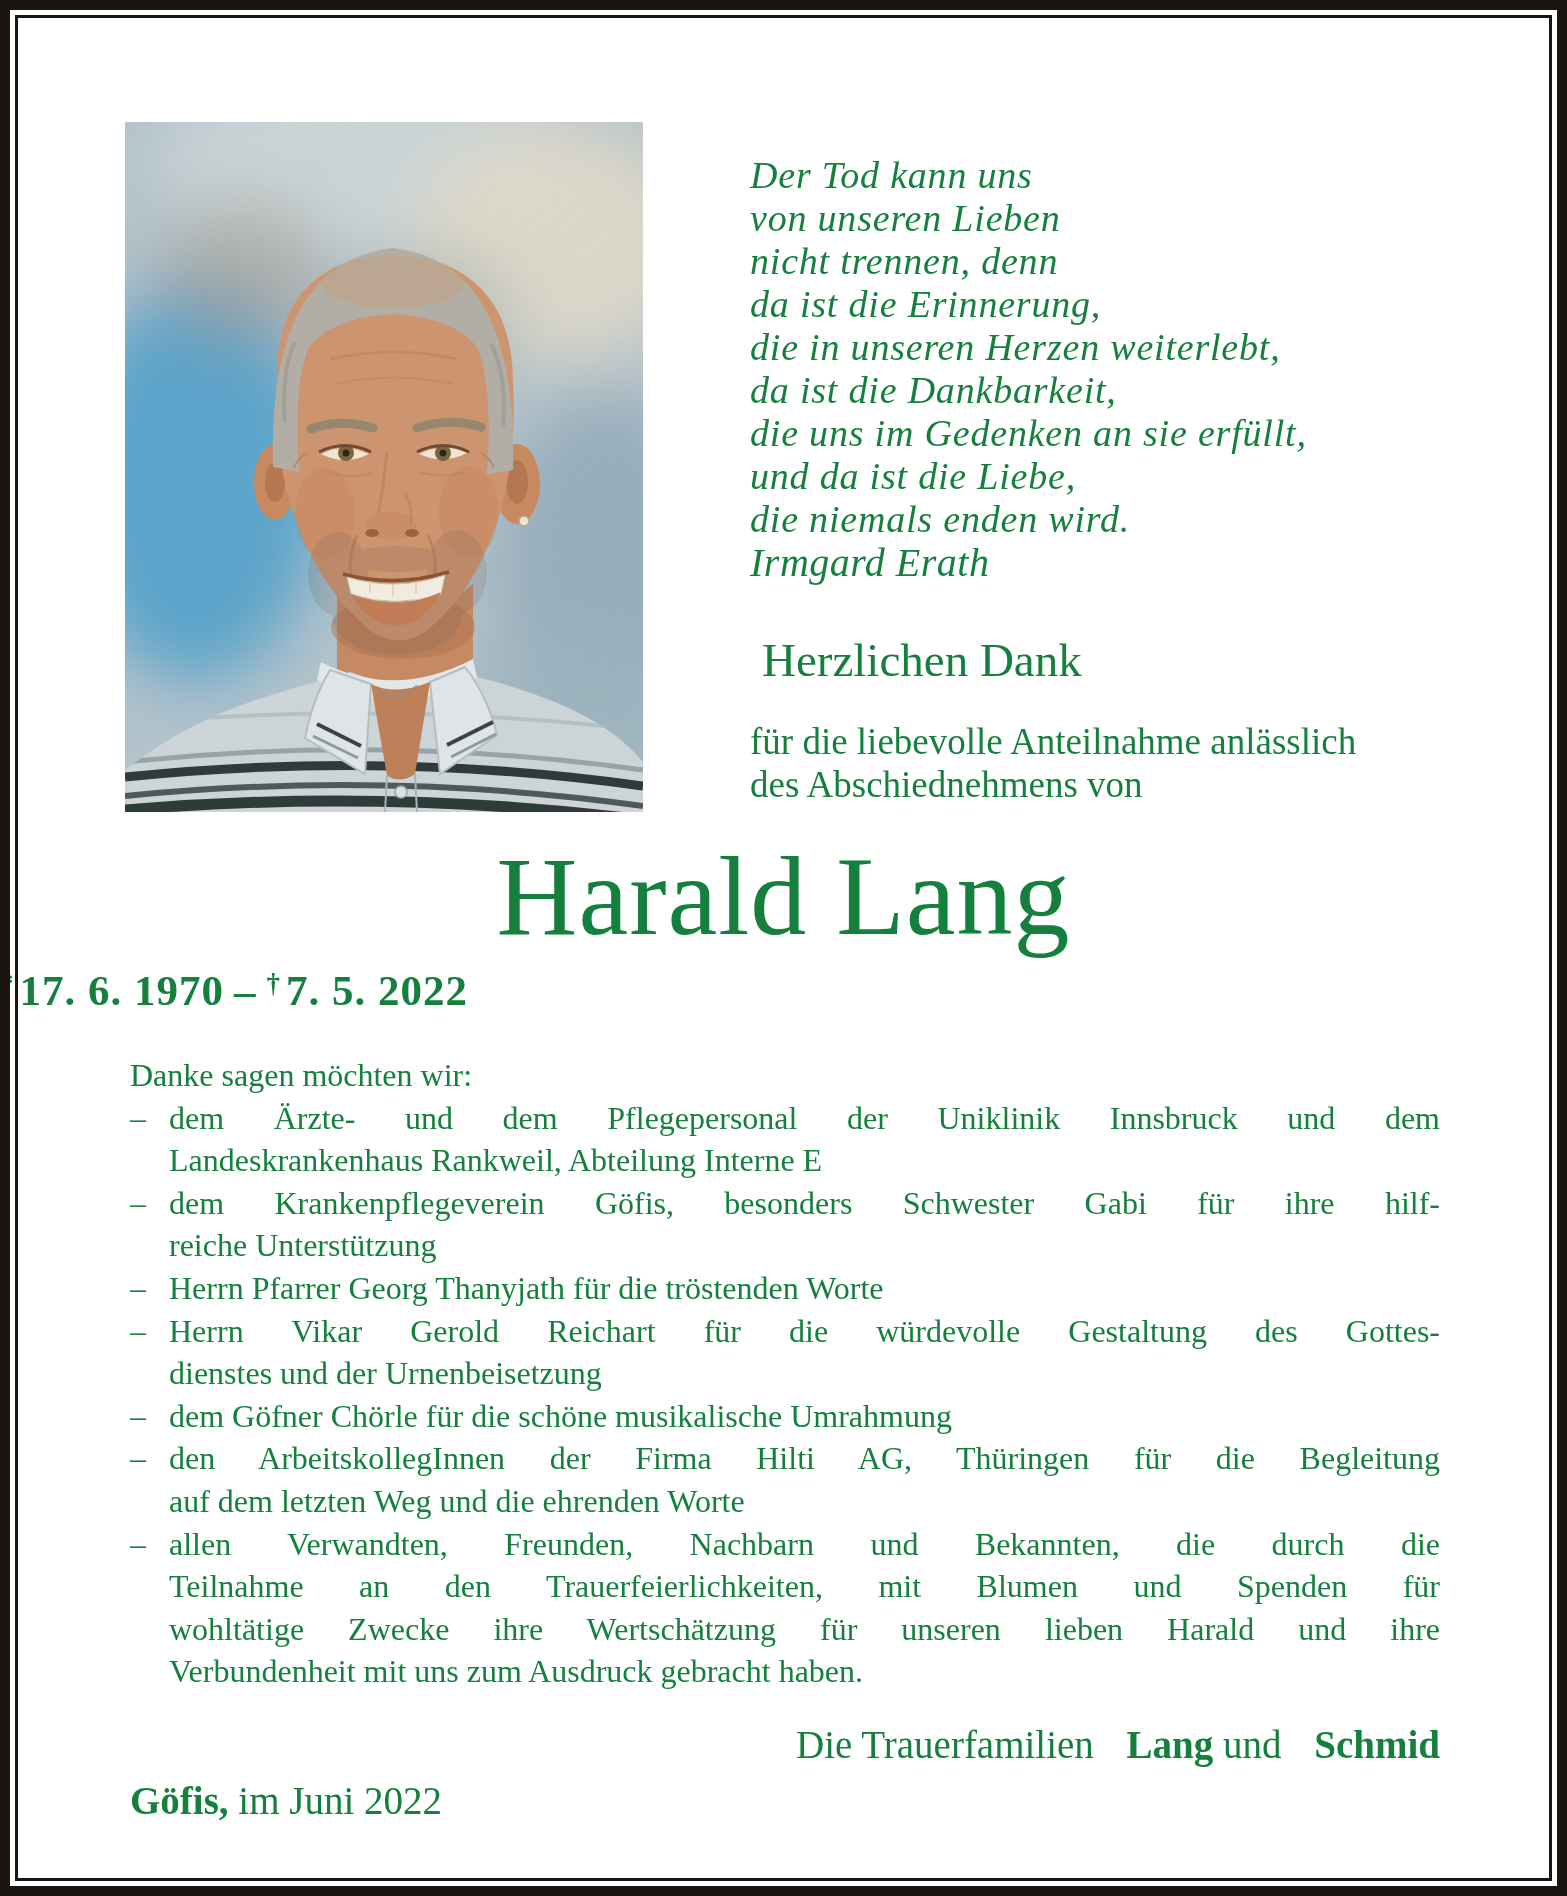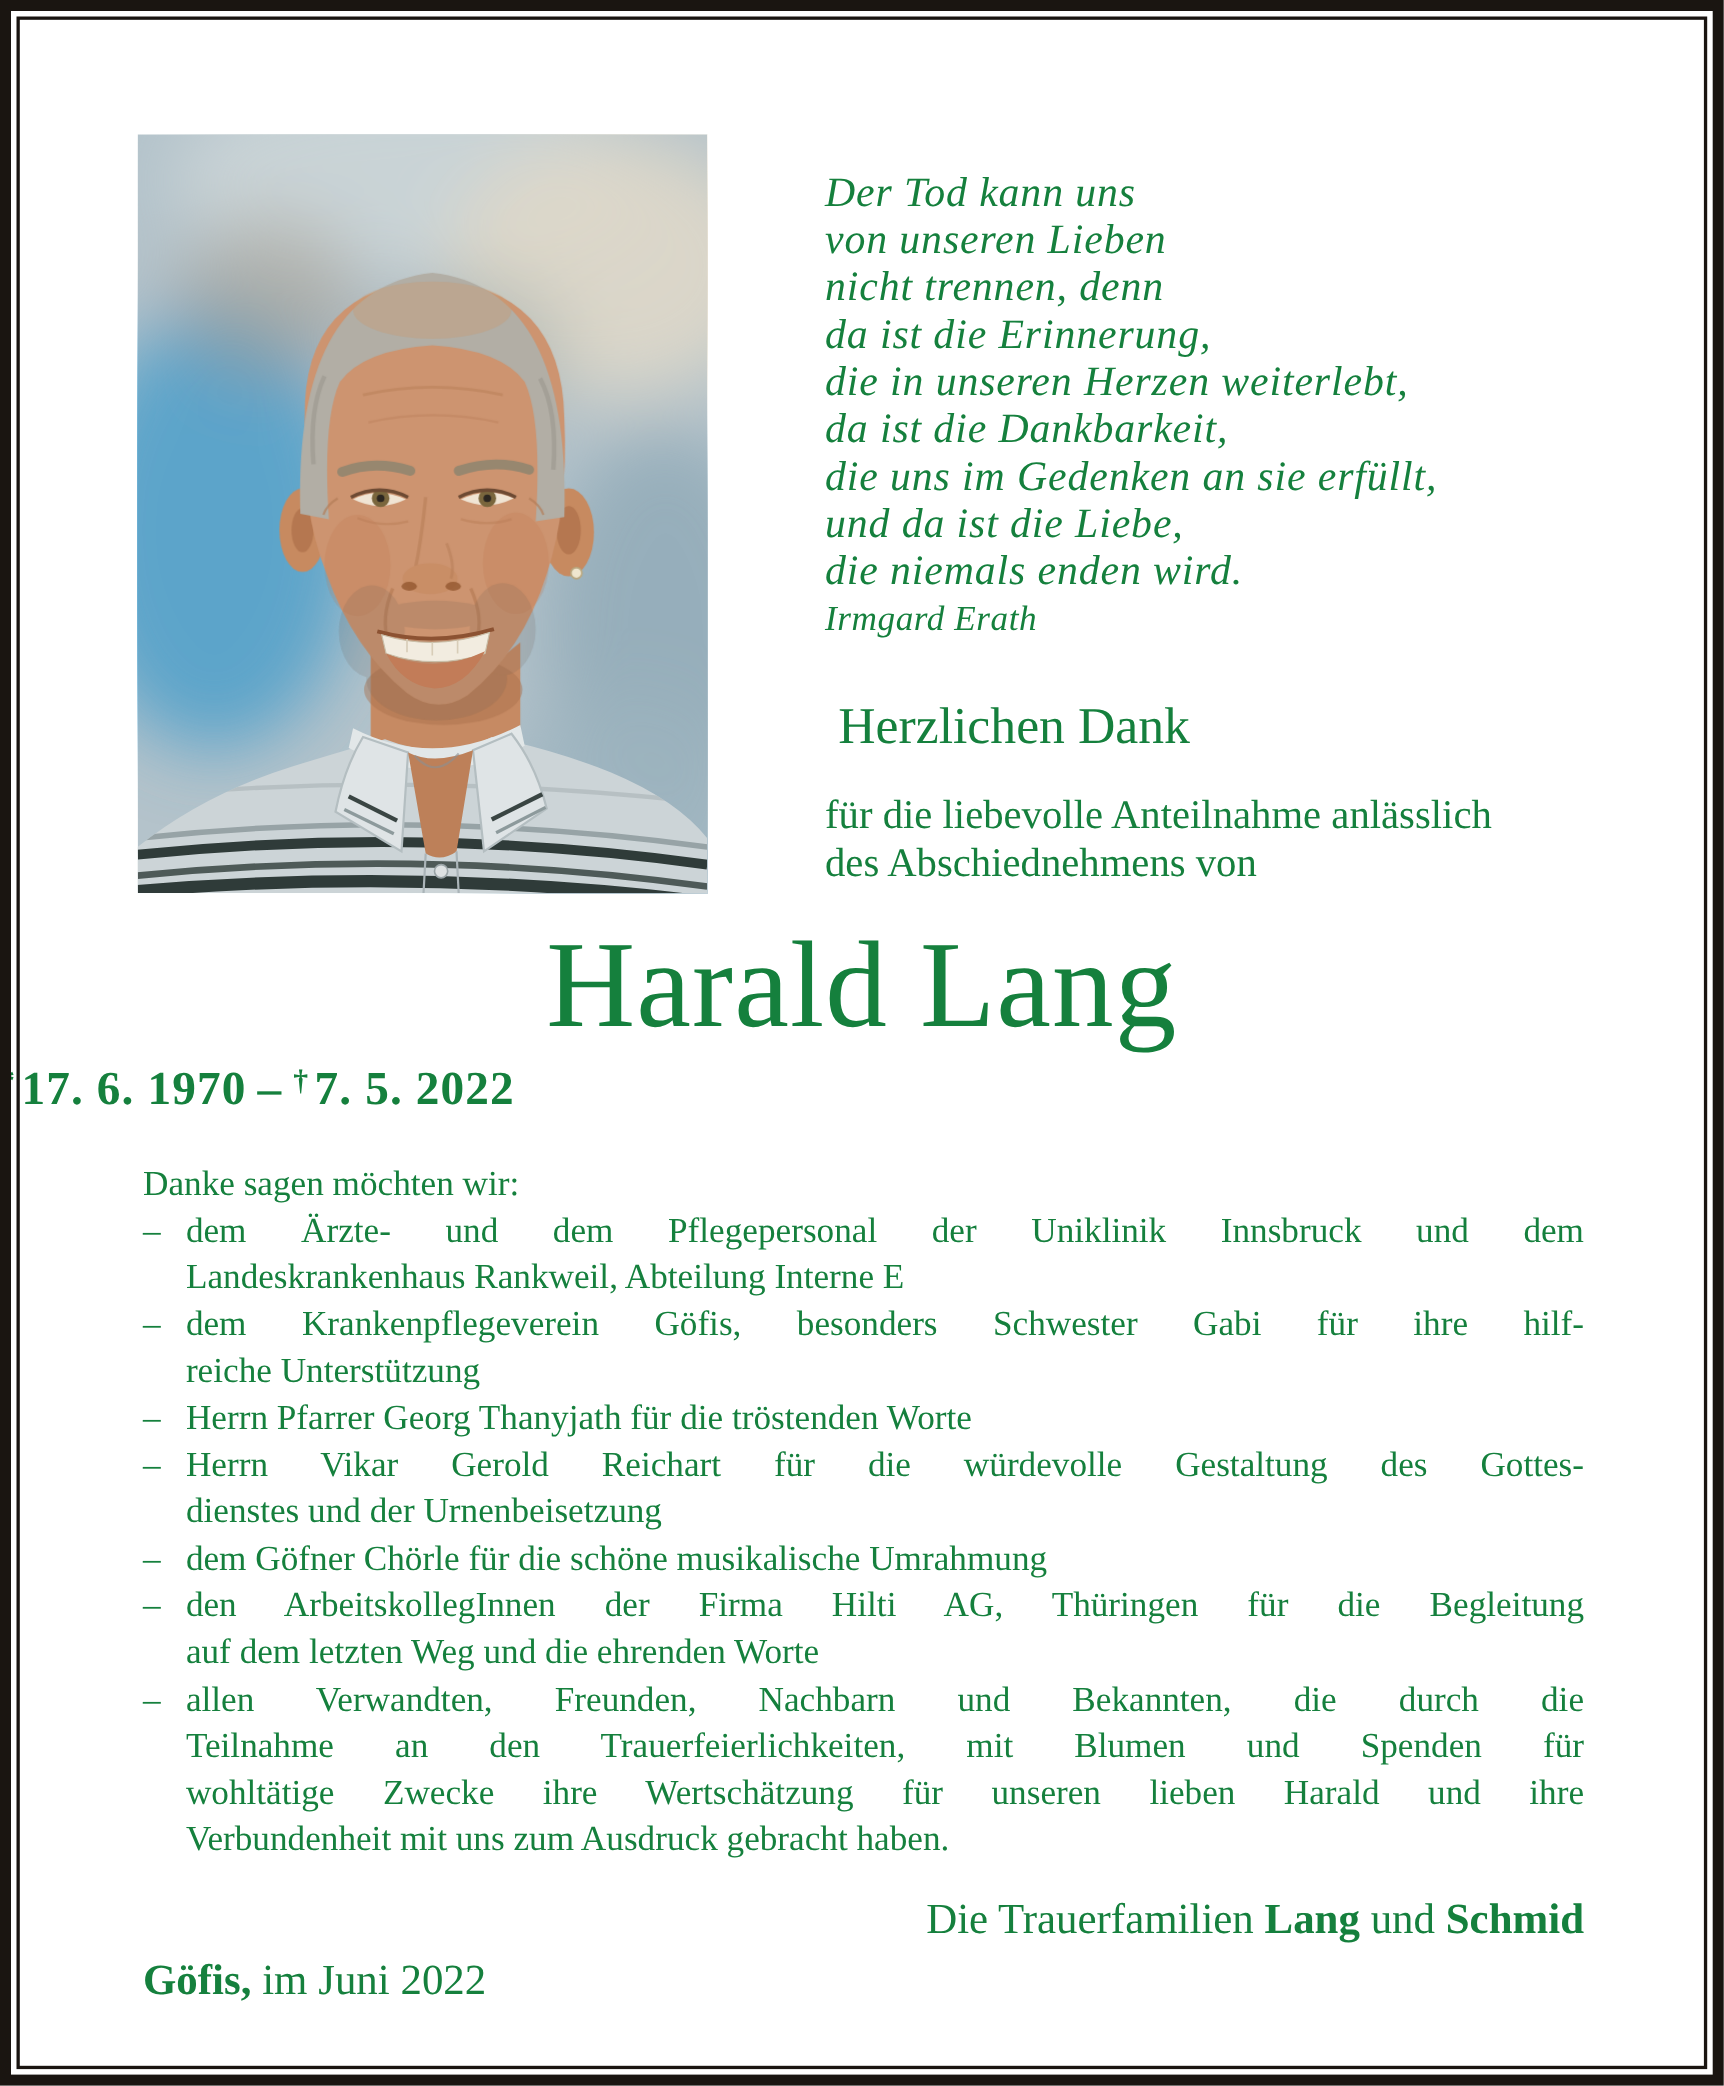--- a/index.html
+++ b/index.html
@@ -30,21 +30,21 @@
   }
   .photo svg { display:block; width:100%; height:100%; }
 
   .poem {
     position:absolute; left:750px; top:154px;
     font-style:italic;
     font-size:38px; line-height:43px;
     letter-spacing:0.8px;
     white-space:nowrap;
   }
-  .poem-author { font-size:32px; letter-spacing:0.5px; }
+  .poem-author { font-size:40px; letter-spacing:0.5px; }
 
   .thanks-heading {
     position:absolute; left:750px; top:625px;
     margin:12px; font-weight:normal;
     font-size:47px; line-height:1;
     white-space:nowrap;
   }
   .thanks-intro {
     position:absolute; left:750px; top:720px;
     font-size:37px; line-height:43px;
@@ -76,21 +76,21 @@
   .ack-item { position:relative; padding-left:39px; }
   .ack-item .dash { position:absolute; left:0; top:0; }
   .ack-line.j { text-align:justify; text-align-last:justify; }
   .ack-line.l { text-align:left; }
 
   .closing {
     position:absolute; right:127px; top:1724px;
     font-size:39px; line-height:1.1;
     white-space:nowrap;
   }
-  .closing .fam { font-weight:bold; }
+  .closing .fam { font-weight:bold;margin-left:23px; }
 
   .place-date {
     position:absolute; left:130px; top:1780px;
     font-size:39px; line-height:1.1;
     white-space:nowrap;
   }
   .place-date .place { font-weight:bold; }
 </style>
 </head>
 <body>

